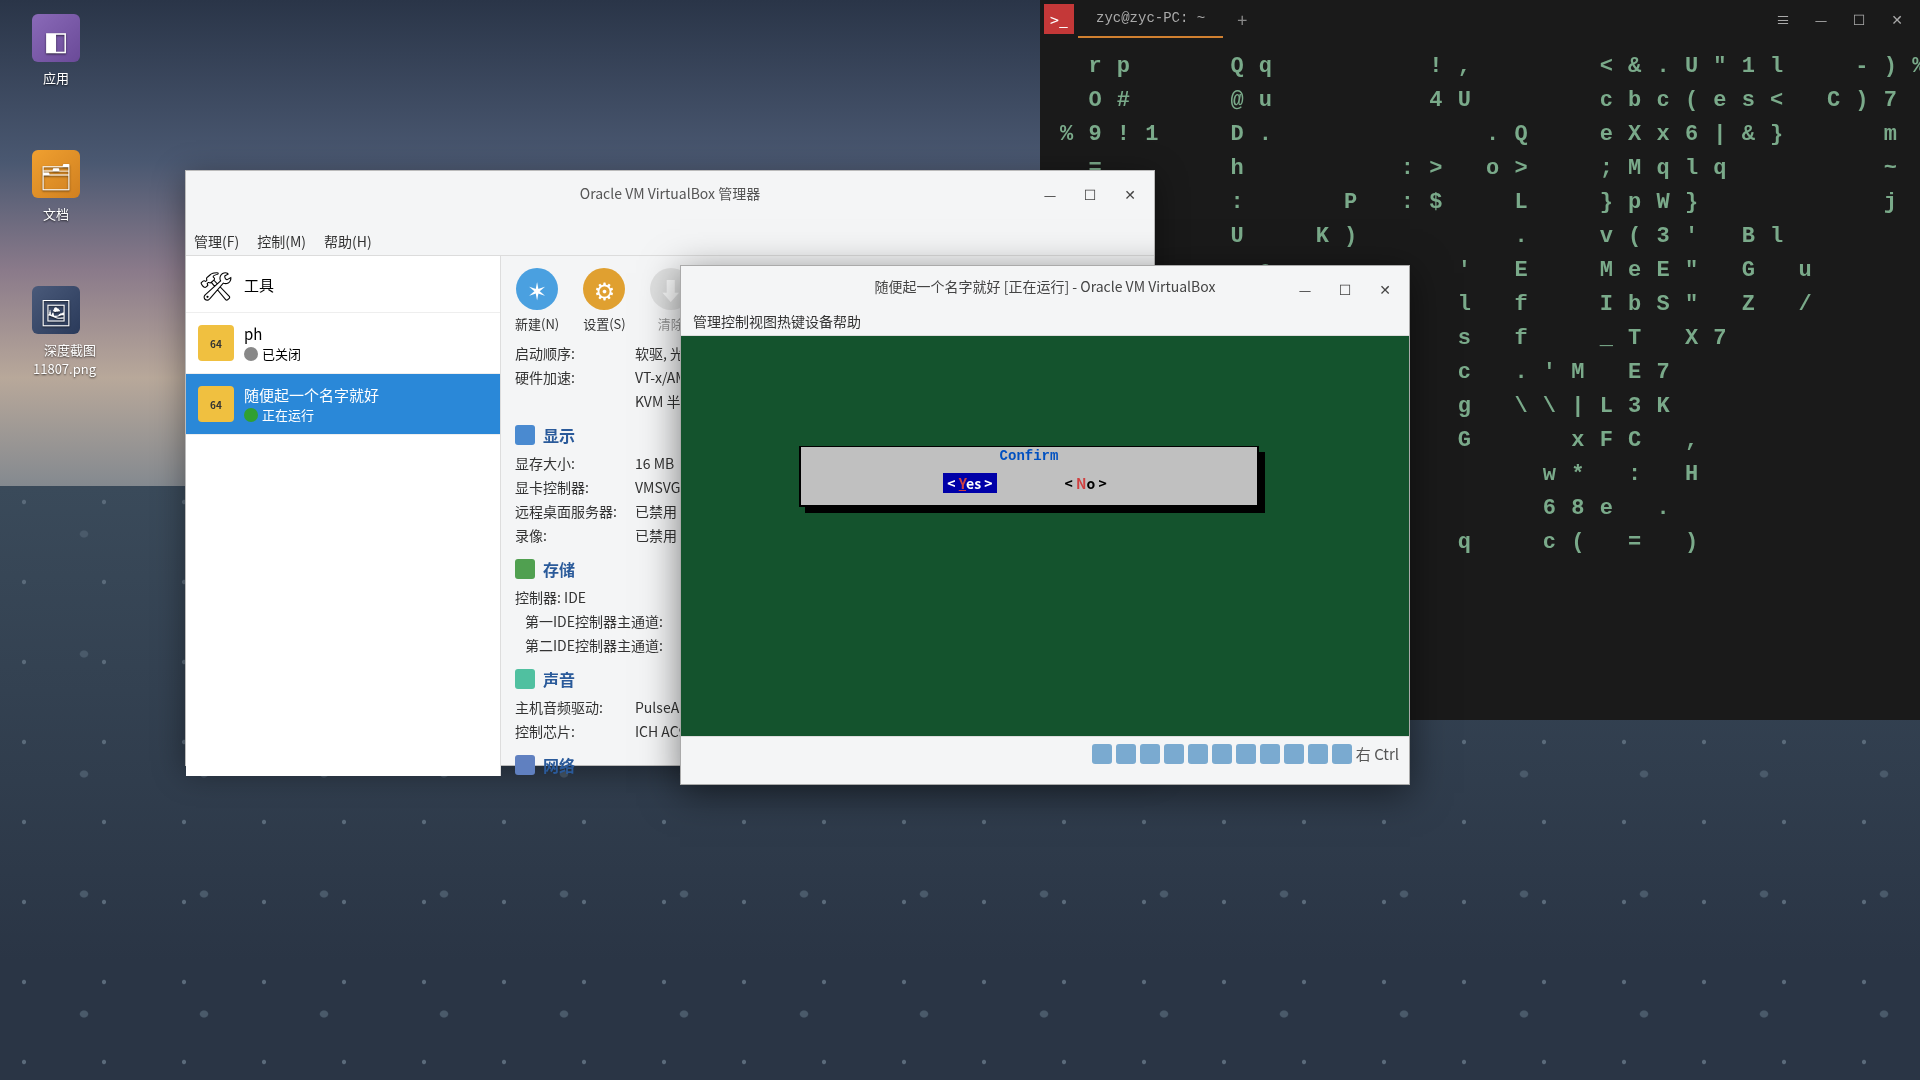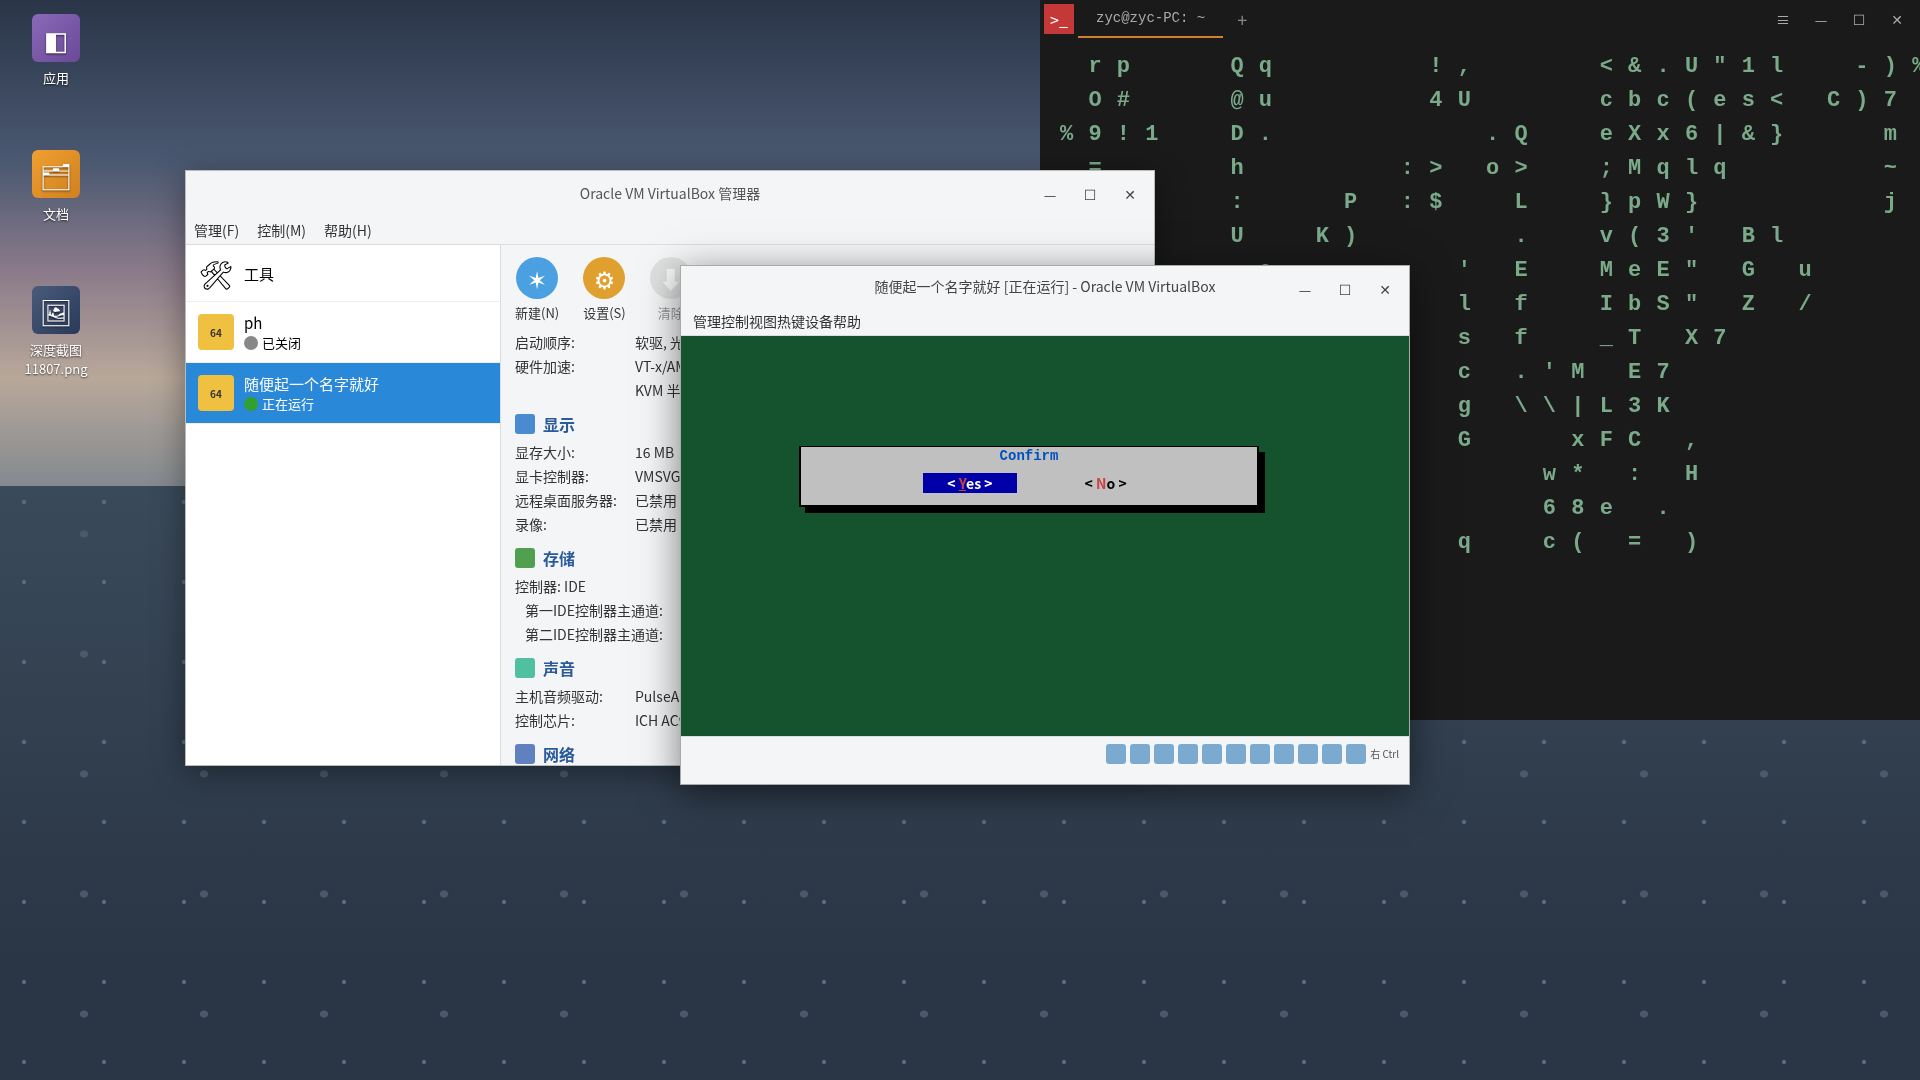--- a/index.html
+++ b/index.html
@@ -21,21 +21,21 @@
 .term-tab{height:38px;padding:0 18px;display:flex;align-items:center;color:#aaa;font-size:14px;border-bottom:2px solid #d08030;font-family:Liberation Mono, monospace;}
 .term-add{padding:0 14px;color:#888;font-size:18px;}
 .term-ctrl{margin-left:auto;display:flex;gap:4px;padding-right:6px;}
 .term-ctrl span{width:34px;height:30px;display:flex;align-items:center;justify-content:center;color:#aaa;font-size:14px;}
 .term-body{padding:12px 20px;font:bold 22px/34px "Consolas","Courier New",monospace;color:#7aaa8a;white-space:pre;letter-spacing:1px;}
 
 .vbox-mgr{position:absolute;left:185px;top:170px;width:970px;height:596px;background:#f4f5f6;box-shadow:0 6px 30px rgba(0,0,0,.4);border:1px solid #bbb;}
 .win-title{height:44px;display:flex;align-items:center;justify-content:center;background:#f4f5f6;font-size:14px;color:#555;position:relative;}
 .win-controls{position:absolute;right:4px;top:8px;display:flex;}
 .win-controls span{width:40px;height:30px;display:flex;align-items:center;justify-content:center;font-size:14px;color:#444;}
-.menubar{height:30px;display:flex;align-items:center;padding:0 8px;gap:18px;background:#f4f5f6;border-bottom:1px solid #dcdcdc;font-size:14px;color:#333;}
+.menubar{height:30px;display:flex;align-items:center;padding:0 8px;gap:18px;background:#f4f5f6;border-bottom:1px solid #dcdcdc;font-size:14px;color:#333;margin-top:11px;}
 .mgr-body{display:flex;height:calc(100% - 74px);}
 .mgr-side{width:315px;background:#fff;border-right:1px solid #ddd;}
 .side-row{display:flex;align-items:center;padding:10px 12px;gap:10px;border-bottom:1px solid #eee;}
 .side-row.sel{background:#2a88d8;color:#fff;}
 .side-row .vm-ic{width:36px;height:36px;background:#f0c040;border-radius:4px;display:flex;align-items:center;justify-content:center;font-size:10px;color:#333;font-weight:bold;}
 .side-row .tools-ic{width:36px;height:36px;display:flex;align-items:center;justify-content:center;}
 .side-row .vm-info{font-size:13px;}
 .side-row .vm-name{font-weight:normal;font-size:15px;}
 .side-row .vm-state{font-size:13px;}
 .side-row .vm-state::before{content:"";display:inline-block;width:14px;height:14px;vertical-align:-2px;margin-right:4px;background:#30a030;border-radius:50%;}
@@ -53,42 +53,42 @@
 .sect-row .k{width:120px;}
 
 .vm-win{position:absolute;left:680px;top:265px;width:730px;height:520px;background:#f4f5f6;box-shadow:0 8px 36px rgba(0,0,0,.5);border:1px solid #aaa;}
 .vm-title{height:40px;display:flex;align-items:center;justify-content:center;font-size:14px;color:#444;position:relative;}
 .vm-menubar{height:30px;display:flex;align-items:center;padding:0 12px;font-size:14px;color:#333;background:#f4f5f6;border-bottom:1px solid #ddd;}
 .vm-screen{height:400px;background:#14532d;position:relative;}
 .tui-dialog{position:absolute;left:118px;top:110px;width:460px;background:#c0c0c0;border:2px solid #000;box-shadow:6px 6px 0 #000;}
 .tui-title{text-align:center;color:#0050c0;font:bold 14px/18px "Courier New",monospace;background:#c0c0c0;margin-top:-1px;}
 .tui-body{padding:14px 18px;font:14px/18px "Courier New",monospace;color:#000;white-space:pre-wrap;}
 .tui-buttons{display:flex;justify-content:center;gap:60px;padding:8px 0 12px;font:bold 14px "Courier New",monospace;}
-.tui-yes{background:#0000a8;color:#fff;padding:0 24px;}
+.tui-yes{background:#0000a8;color:#fff;padding:0 4px;}
 .tui-yes u,.tui-no .n{color:#d04040;}
 .tui-no{color:#000;padding:0 8px;}
-.vm-status{height:34px;display:flex;align-items:center;justify-content:flex-end;gap:4px;padding:0 10px;background:#f4f5f6;border-top:1px solid #ddd;font-size:10px;color:#555;}
+.vm-status{height:34px;display:flex;align-items:center;justify-content:flex-end;gap:4px;padding:0 10px;background:#f4f5f6;border-top:1px solid #ddd;font-size:15px;color:#555;}
 .vm-status .sic{width:20px;height:20px;background:#7aaad0;border-radius:3px;}
 </style>
 </head>
 <body>
 
 <div class="wallpaper-rocks"></div>
 
 <div class="desktop-icon" style="left:16px;top:14px;">
   <div class="ic app-ic">◧</div>
   <div>应用</div>
 </div>
 <div class="desktop-icon" style="left:16px;top:150px;">
   <div class="ic doc-ic">🗂</div>
   <div>文档</div>
 </div>
 <div class="desktop-icon" style="left:16px;top:286px;">
   <div class="ic scr-ic">🖼</div>
-  <div style="white-space:pre-line;">深度截图
+  <div style="white-space:pre-line;text-align:right;">深度截图
 11807.png</div>
 </div>
 
 <div class="terminal">
   <div class="term-tabs">
     <div class="term-icon">&gt;_</div>
     <div class="term-tab">zyc@zyc-PC: ~</div>
     <div class="term-add">+</div>
     <div class="term-ctrl">
       <span>≡</span>

